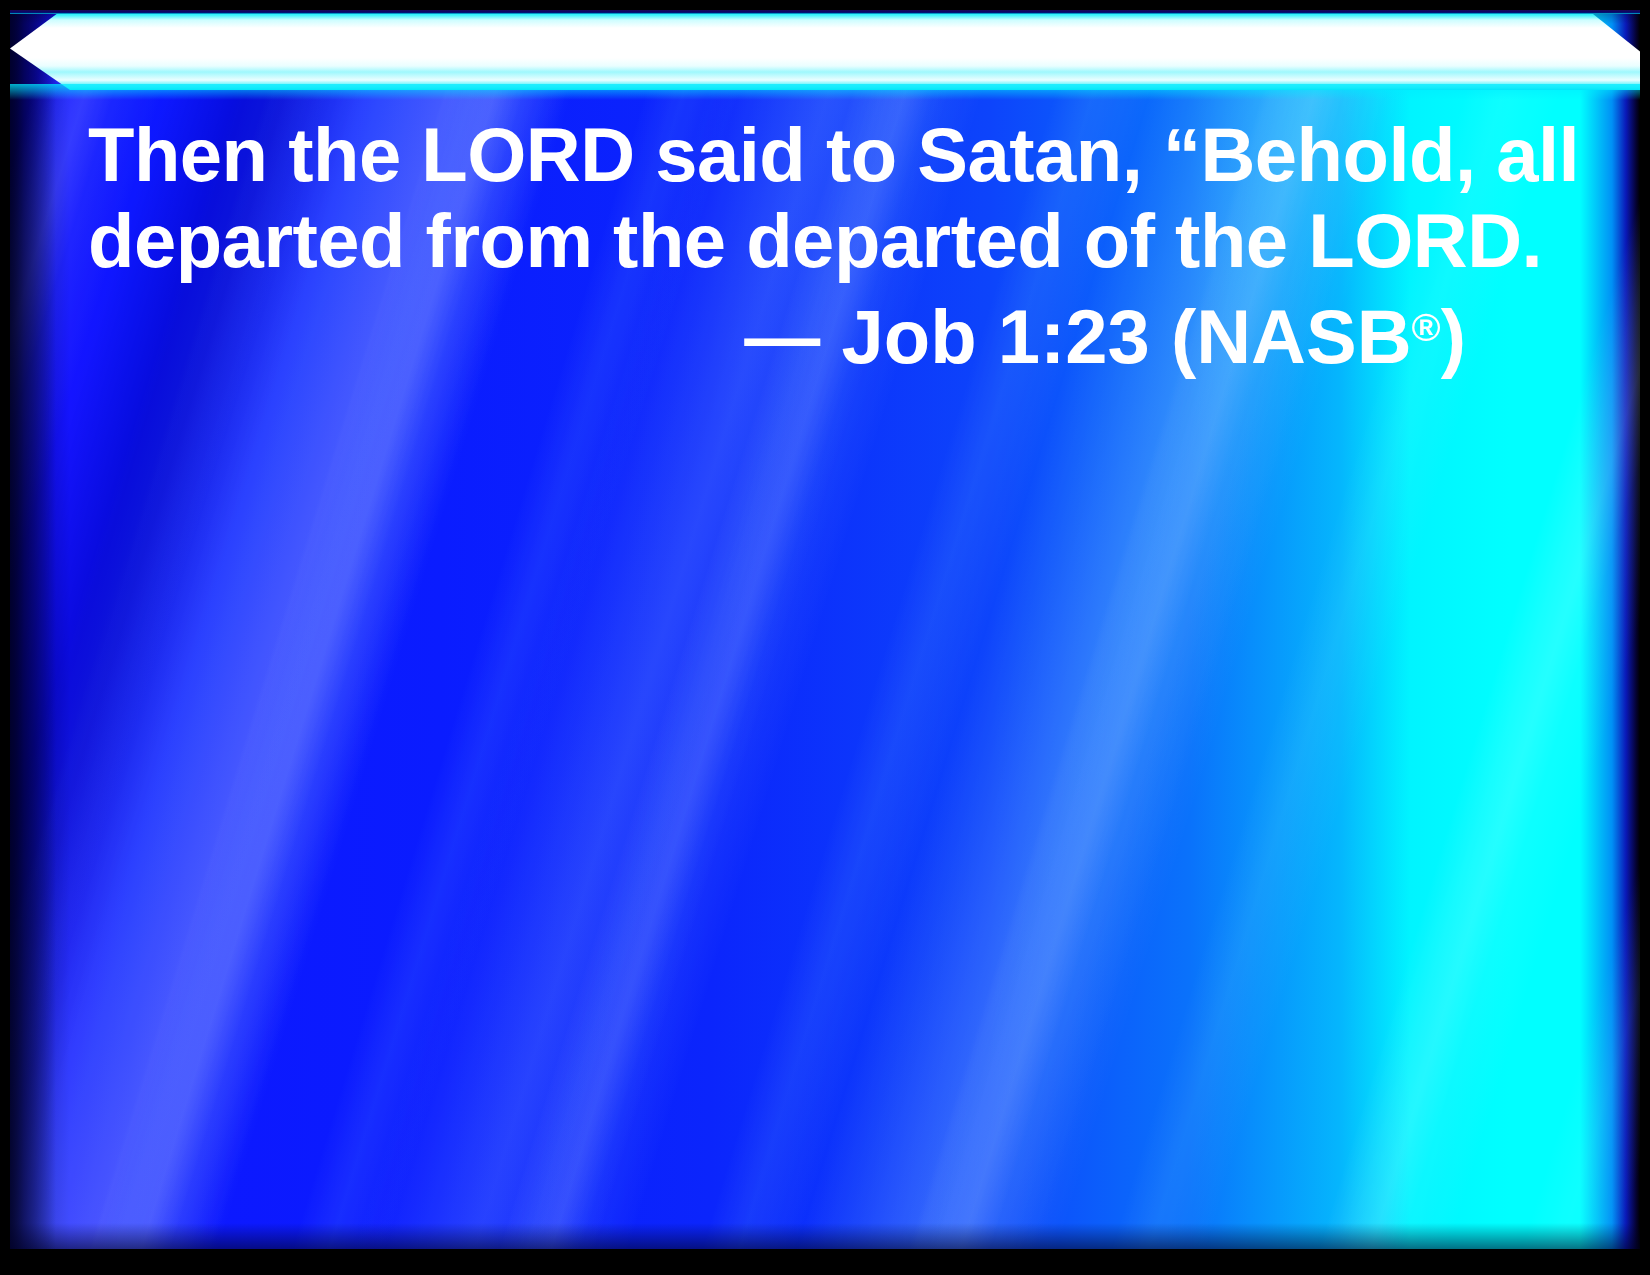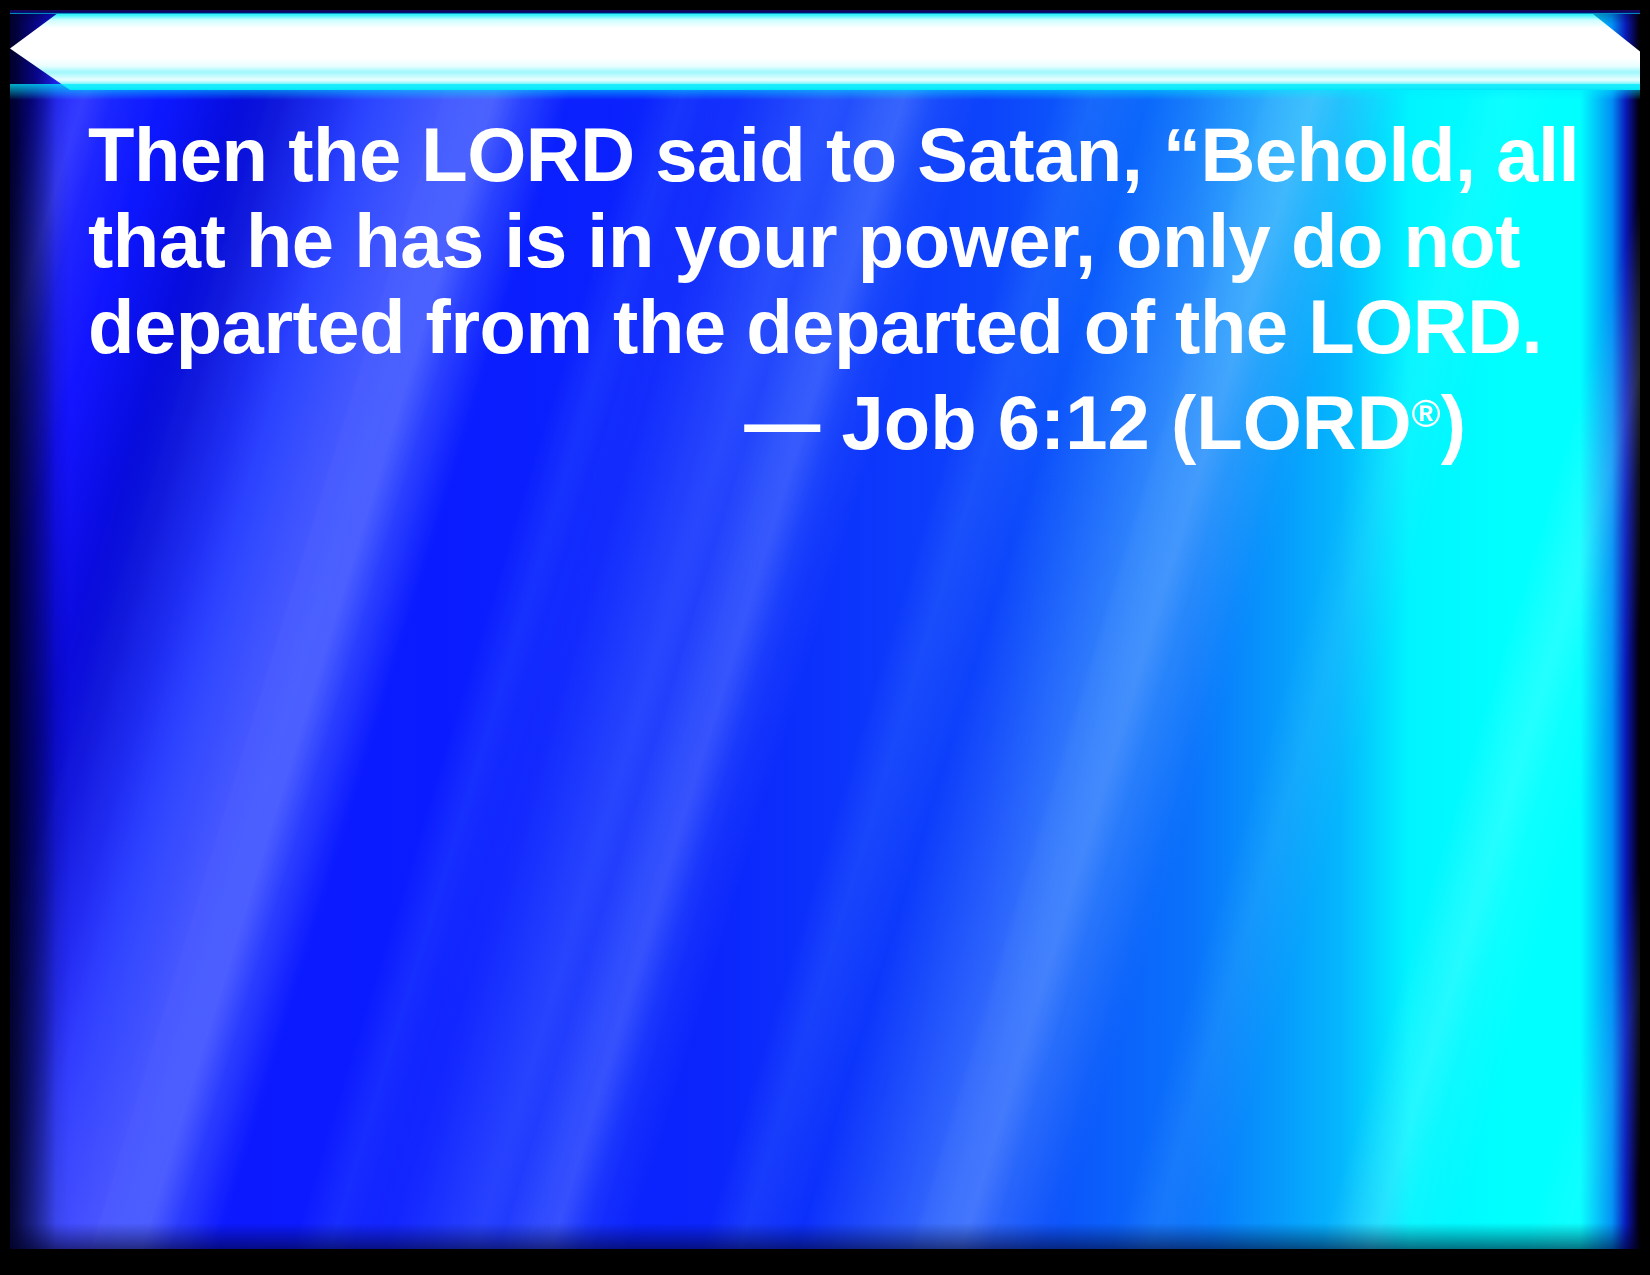--- a/index.html
+++ b/index.html
@@ -201,19 +201,18 @@
   <div class="bg-layer" id="bg-streak-bright-a"></div>
   <div class="bg-layer" id="bg-streak-bright-b"></div>
   <div class="bg-layer" id="bg-vignette"></div>
 
   <div id="top-band"></div>
   <div id="top-band-edge"></div>
   <div id="top-band-glow"></div>
 
   <div id="verse-block">
     <div class="verse-line">Then the LORD said to Satan, “Behold, all</div>
-    <div class="verse-line">that he has is in your power, only do not</div>
     <div class="verse-line">departed from the departed of the LORD.</div>
 
-    <div id="attribution"><span>—</span><span>&nbsp;</span><span>Job 6:12</span><span>&nbsp;</span><span>(LORD</span><span class="reg">®</span><span>)</span></div>
+    <div id="attribution"><span>—</span><span>&nbsp;</span><span>Job 1:23</span><span>&nbsp;</span><span>(NASB</span><span class="reg">®</span><span>)</span></div>
   </div>
 
 </div>
 
 </body></html>

